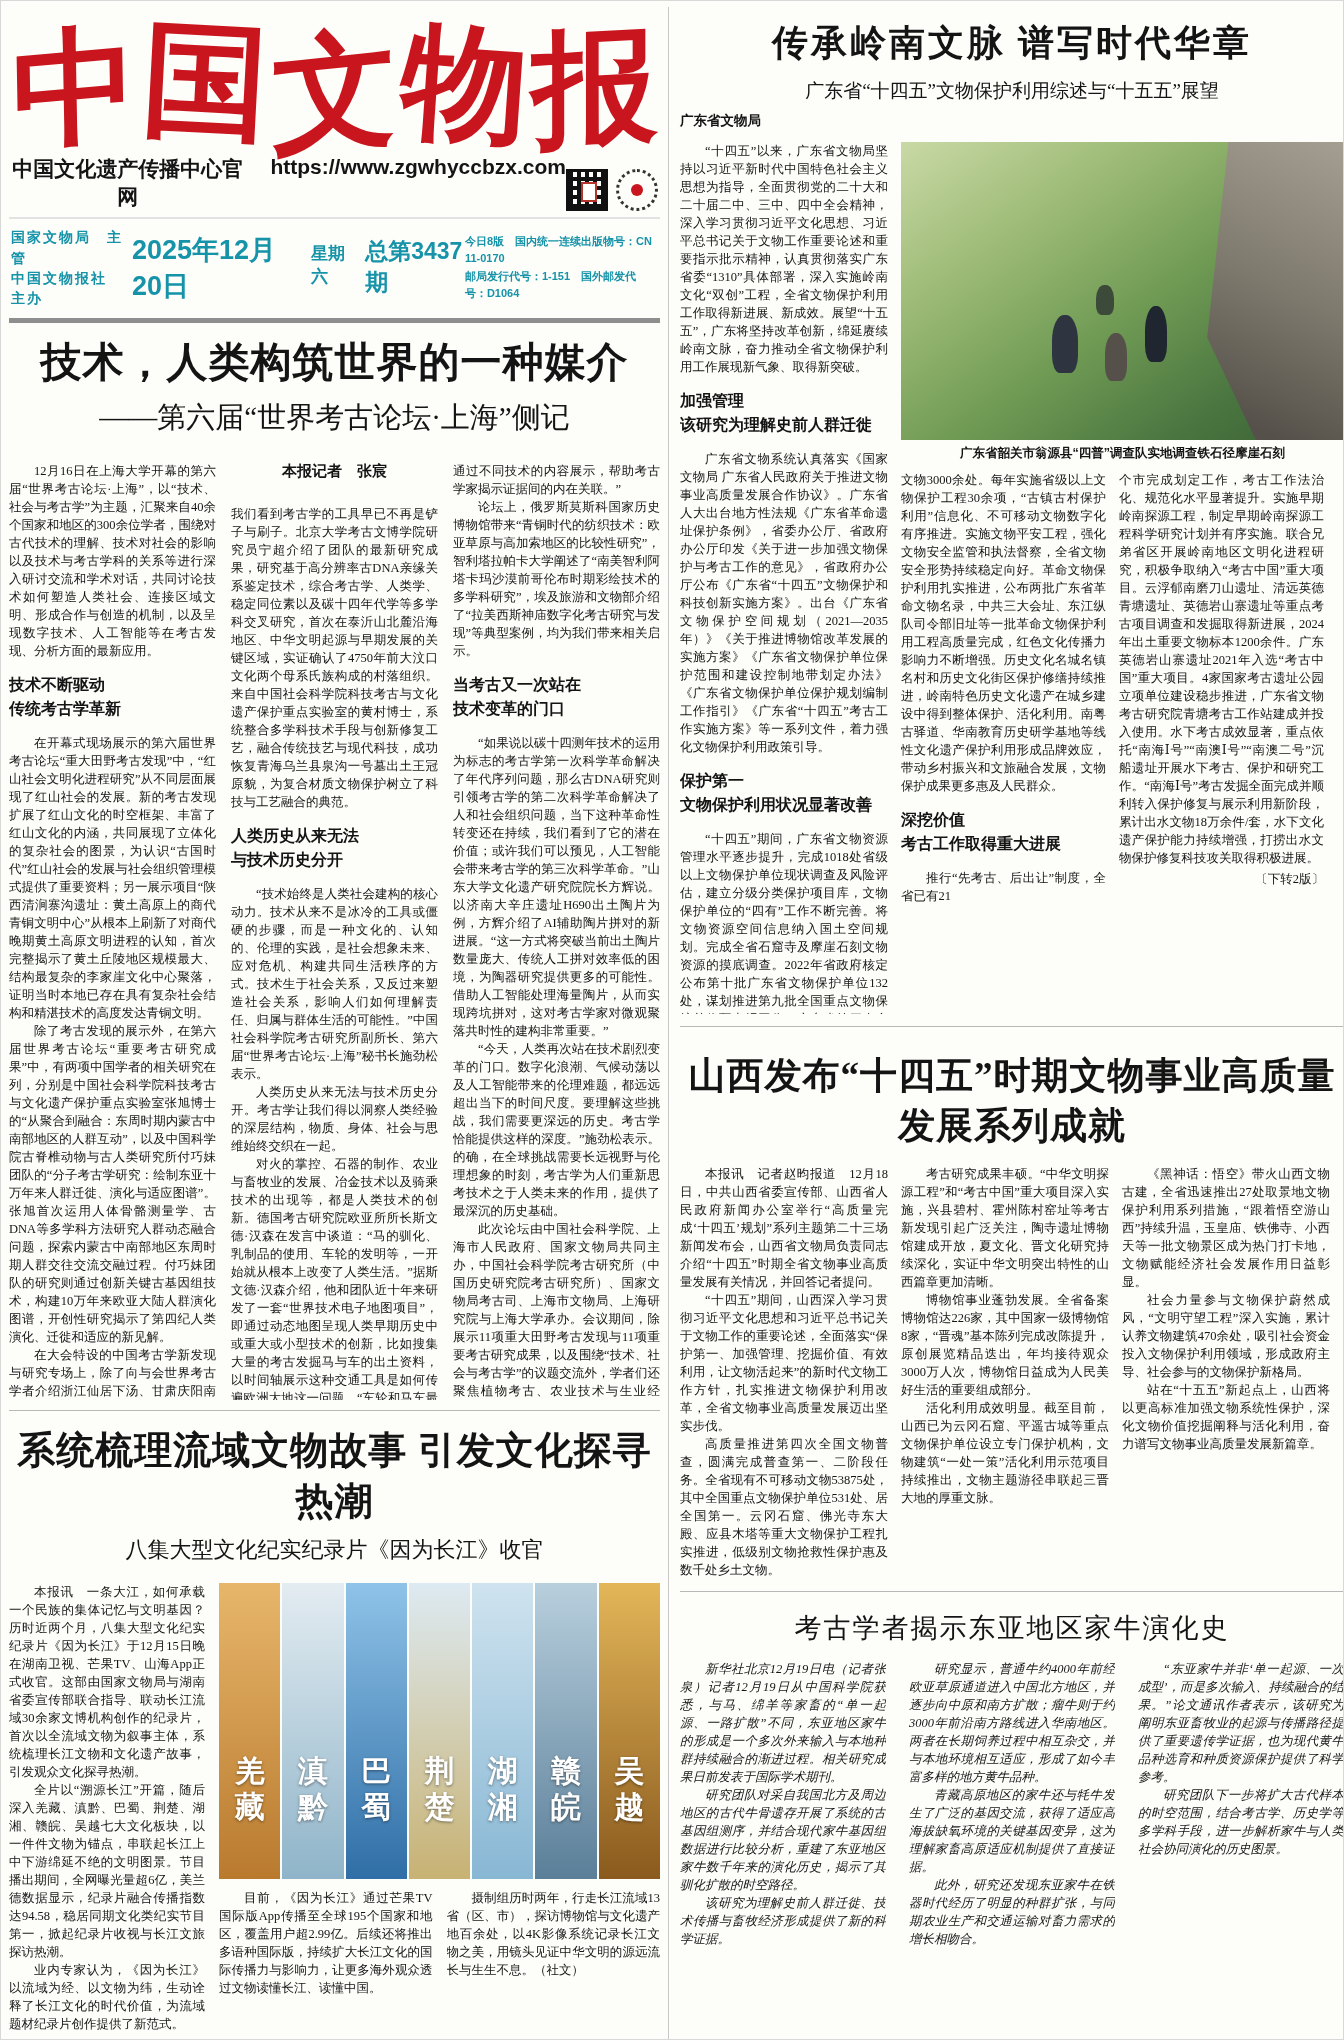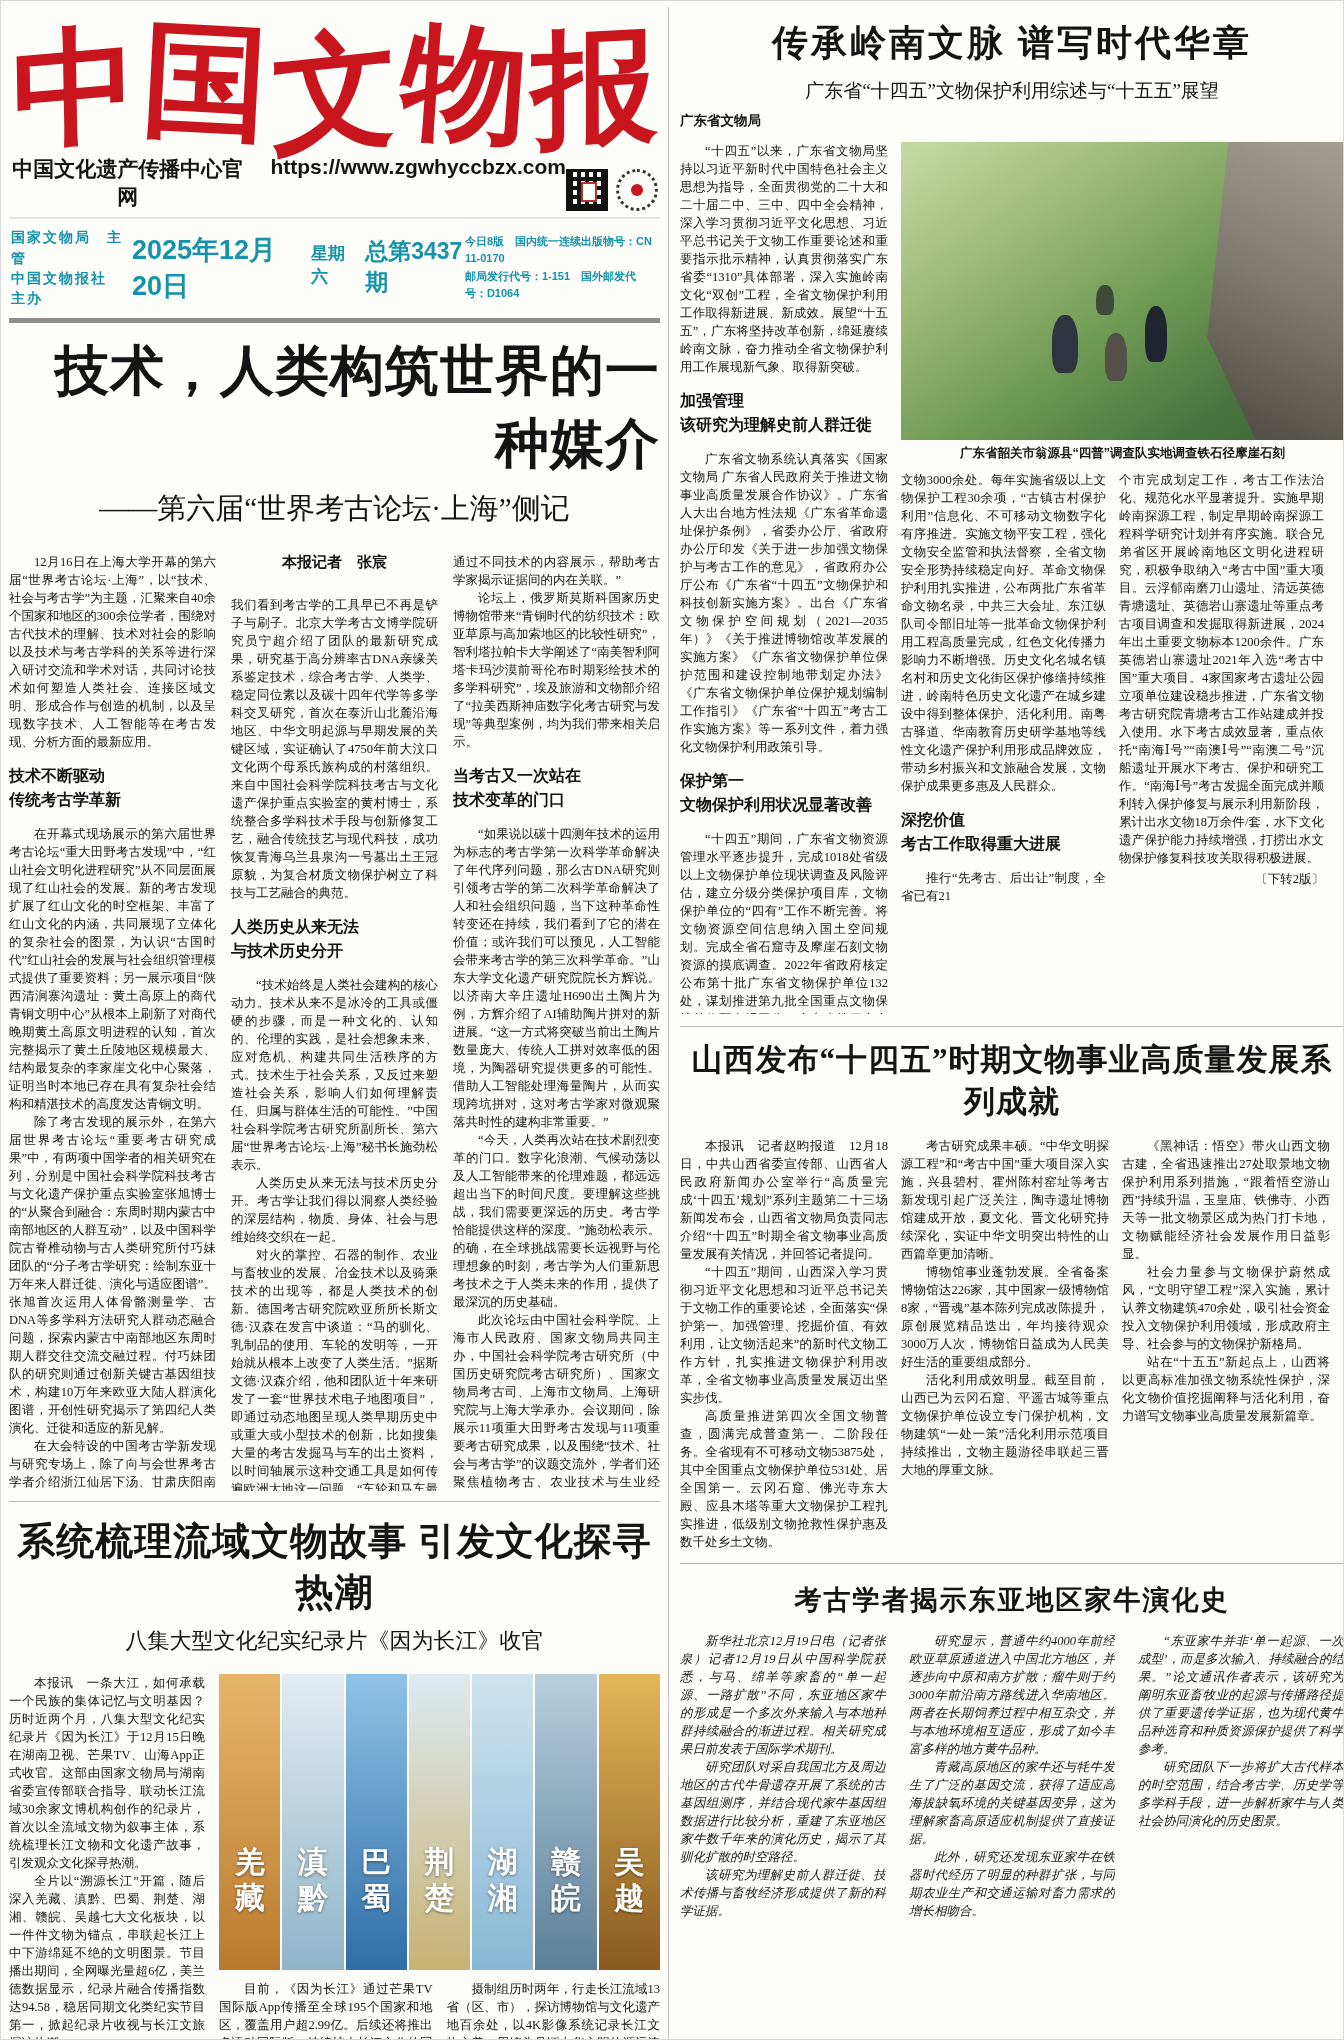--- a/index.html
+++ b/index.html
@@ -47,21 +47,21 @@
   .para{font-size:12.5px;line-height:18px;text-align:justify;text-indent:2em;margin:0;
         text-justify:inter-ideograph;}
   .para.cont{text-indent:0;}
   .sub-head{font-family:"Liberation Sans",sans-serif;font-weight:bold;font-size:16px;
             line-height:1.5;margin:13px 0;}
   .byline{text-align:center;font-family:"Liberation Sans",sans-serif;font-weight:bold;
           font-size:15px;margin:0 0 24px;}
   .jump{text-align:right;font-size:12.5px;margin-top:4px;}
 
   
-  .main-headline{font-size:54px;font-weight:bold;text-align:right;letter-spacing:1px;margin:4px 0 8px;}
+  .main-headline{font-size:41px;font-weight:bold;text-align:center;letter-spacing:1px;margin:4px 0 8px;}
   .main-sub{font-size:29px;text-align:center;margin:0 0 24px;}
   .main-cols{display:flex;gap:15px;height:938px;overflow:hidden;}
   .mcol{width:207px;overflow:hidden;}
 
   
   .gd-headline{font-size:36px;font-weight:bold;text-align:center;letter-spacing:3px;margin:12px 0 10px;}
   .gd-sub{font-size:19px;text-align:center;margin:0 0 8px;}
   .gd-by{font-size:13.5px;font-weight:bold;font-family:"Liberation Sans",sans-serif;margin:0 0 12px;}
   .gd-body{display:flex;gap:13px;}
   .gd-col1{width:208px;height:872px;overflow:hidden;}
@@ -71,24 +71,24 @@
   .gd-rock{position:absolute;right:-12px;top:-10px;width:42%;height:115%;
      background:linear-gradient(205deg,#a8a295 0%,#7e796d 45%,#55514a 80%);
      clip-path:polygon(32% 0,100% 0,100% 100%,55% 100%,20% 60%);}
   .gd-fig{position:absolute;border-radius:45% 45% 30% 30%;}
   .gd-caption{font-size:12.5px;font-weight:bold;font-family:"Liberation Sans",sans-serif;
               text-align:center;margin:5px 0 9px;}
   .gd-right-cols{display:flex;gap:13px;height:530px;overflow:hidden;}
   .gd-rc{width:205px;overflow:hidden;}
 
   .section-rule{border-top:1px solid #b8b8b8;margin:12px 0 0;}
-  .sx-headline{font-size:31px;font-weight:bold;text-align:center;letter-spacing:1px;margin:12px 0 14px;}
+  .sx-headline{font-size:37px;font-weight:bold;text-align:center;letter-spacing:1px;margin:24px 0 14px;}
   .sx-cols{display:flex;gap:13px;height:414px;overflow:hidden;}
   .sx-cols .scol{width:208px;overflow:hidden;}
-  .cow-headline{font-size:27px;font-weight:bold;text-align:center;letter-spacing:2px;margin:18px 0 14px;}
+  .cow-headline{font-size:27px;font-weight:normal;text-align:center;letter-spacing:2px;margin:18px 0 14px;}
   .cow-cols{display:flex;gap:23px;height:352px;overflow:hidden;font-style:italic;}
   .cow-cols .scol{width:208px;overflow:hidden;}
 
   
   .hr-left{border-top:1px solid #b8b8b8;margin:10px 0 0;}
   .y-headline{font-size:38px;font-weight:bold;text-align:center;letter-spacing:1px;margin:14px 0 8px;}
   .y-sub{font-size:22px;text-align:center;margin:0 0 18px;}
   .y-body{display:flex;gap:14px;}
   .y-col1{width:196px;height:468px;overflow:hidden;}
   .y-right{flex:1;}

